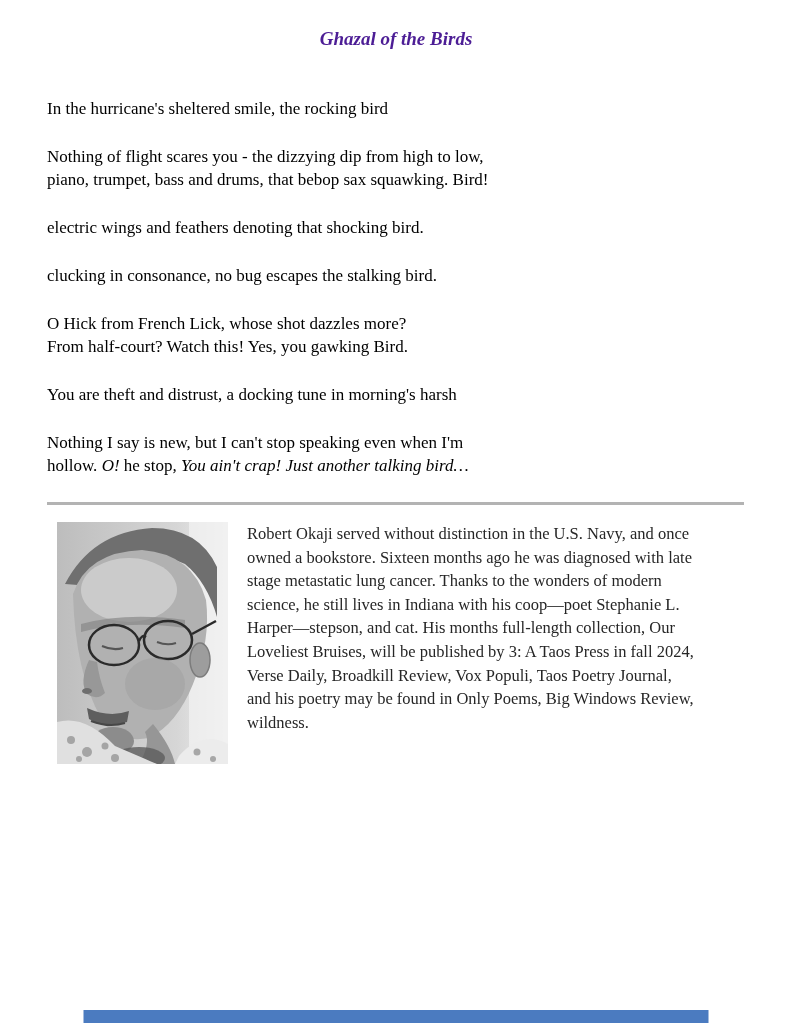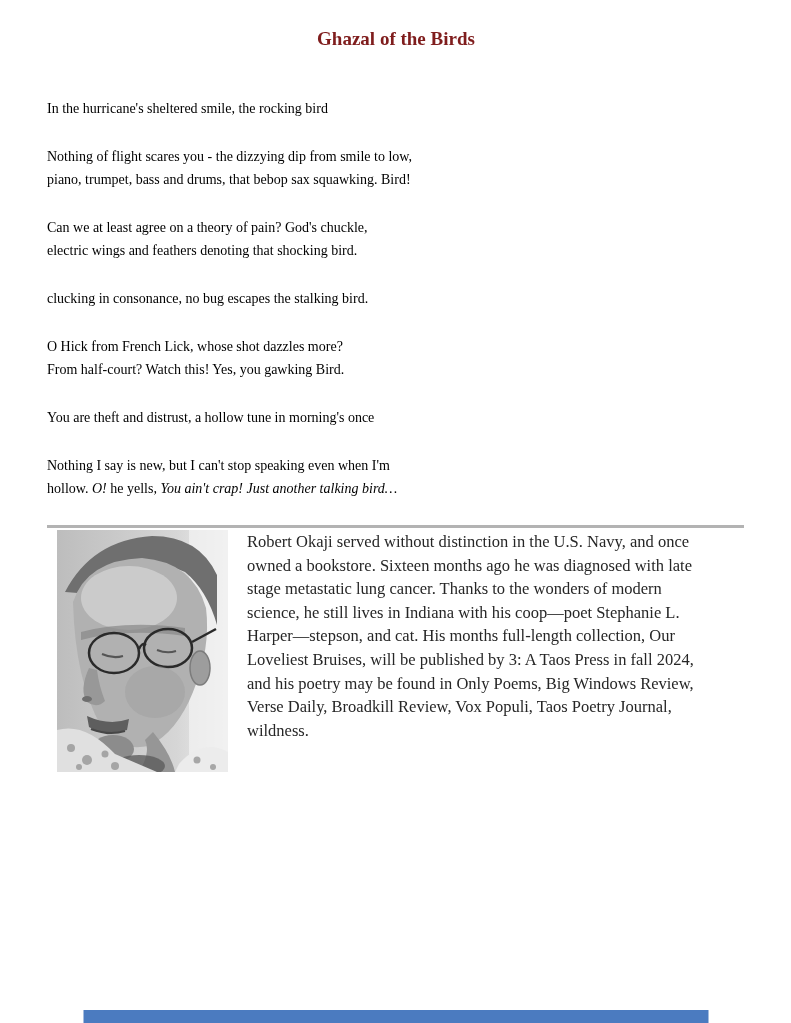--- a/index.html
+++ b/index.html
@@ -14,39 +14,40 @@
   .content {
     position: absolute;
     left: 47px; top: 0;
     width: 698px;
   }
   .poem-title {
     margin: 27px 0 0 0;
     text-align: center;
     font-size: 19px;
     font-weight: bold;
+    font-style: italic;
     line-height: 24px;
-    color: #7f1d1d;
+    color: #4c1d95;
   }
   .poem { margin-top: 46px; }
   .poem p.stanza {
     margin: 0 0 25px 0;
-    font-size: 14px;
+    font-size: 17px;
     line-height: 23px;
   }
   .poem .line { display: block; }
   .italic { font-style: italic; }
   .section-divider {
     height: 3px;
     width: 697px;
     margin-top: 9px;
     background: #b3b3b3;
   }
   .bio {
-    margin-top: 2px;
+    margin-top: 17px;
     display: flex;
     align-items: flex-start;
   }
   .bio-photo {
     margin-left: 10px;
     width: 171px; height: 242px;
     flex: 0 0 auto;
     overflow: hidden;
   }
   .bio-photo svg { display: block; }
@@ -72,40 +73,39 @@
 
 <div class="content">
 
   <h1 class="poem-title">Ghazal of the Birds</h1>
 
   <div class="poem">
     <p class="stanza">
       <span class="line">In the hurricane's sheltered smile, the rocking bird</span>
     </p>
     <p class="stanza">
-      <span class="line">Nothing of flight scares you - the dizzying dip from smile to low,</span>
+      <span class="line">Nothing of flight scares you - the dizzying dip from high to low,</span>
       <span class="line">piano, trumpet, bass and drums, that bebop sax squawking. Bird!</span>
     </p>
     <p class="stanza">
-      <span class="line">Can we at least agree on a theory of pain? God's chuckle,</span>
       <span class="line">electric wings and feathers denoting that shocking bird.</span>
     </p>
     <p class="stanza">
       <span class="line">clucking in consonance, no bug escapes the stalking bird.</span>
     </p>
     <p class="stanza">
       <span class="line">O Hick from French Lick, whose shot dazzles more?</span>
       <span class="line">From half-court? Watch this! Yes, you gawking Bird.</span>
     </p>
     <p class="stanza">
-      <span class="line">You are theft and distrust, a hollow tune in morning's once</span>
+      <span class="line">You are theft and distrust, a docking tune in morning's harsh</span>
     </p>
     <p class="stanza">
       <span class="line">Nothing I say is new, but I can't stop speaking even when I'm</span>
-      <span class="line"><span>hollow. </span><span class="italic">O!</span><span> he yells</span><span class="italic">, You ain't crap! Just another talking bird…</span></span>
+      <span class="line"><span>hollow. </span><span class="italic">O!</span><span> he stop</span><span class="italic">, You ain't crap! Just another talking bird…</span></span>
     </p>
   </div>
 
   <div class="section-divider" style="background: rgb(179, 179, 179);"></div>
 
   <div class="bio">
     <div class="bio-photo">
       <svg width="171" height="242" viewBox="0 0 171 242" xmlns="http://www.w3.org/2000/svg">
         <defs>
           <linearGradient id="bgGrad" x1="0" y1="0" x2="1" y2="0">
@@ -161,21 +161,21 @@
         </g>
       </svg>
     </div>
     <div class="bio-text">
       <span class="bio-line">Robert Okaji served without distinction in the U.S. Navy, and once</span>
       <span class="bio-line">owned a bookstore. Sixteen months ago he was diagnosed with late</span>
       <span class="bio-line">stage metastatic lung cancer. Thanks to the wonders of modern</span>
       <span class="bio-line">science, he still lives in Indiana with his coop—poet Stephanie L.</span>
       <span class="bio-line">Harper—stepson, and cat. His months full-length collection, Our</span>
       <span class="bio-line">Loveliest Bruises, will be published by 3: A Taos Press in fall 2024,</span>
+      <span class="bio-line">Verse Daily, Broadkill Review, Vox Populi, Taos Poetry Journal,</span>
       <span class="bio-line">and his poetry may be found in Only Poems, Big Windows Review,</span>
-      <span class="bio-line">Verse Daily, Broadkill Review, Vox Populi, Taos Poetry Journal,</span>
       <span class="bio-line">wildness.</span>
     </div>
   </div>
 
 </div>
 
 <div class="footer-bar" style="background: rgb(75, 123, 192);"></div>
 
 </body></html>

